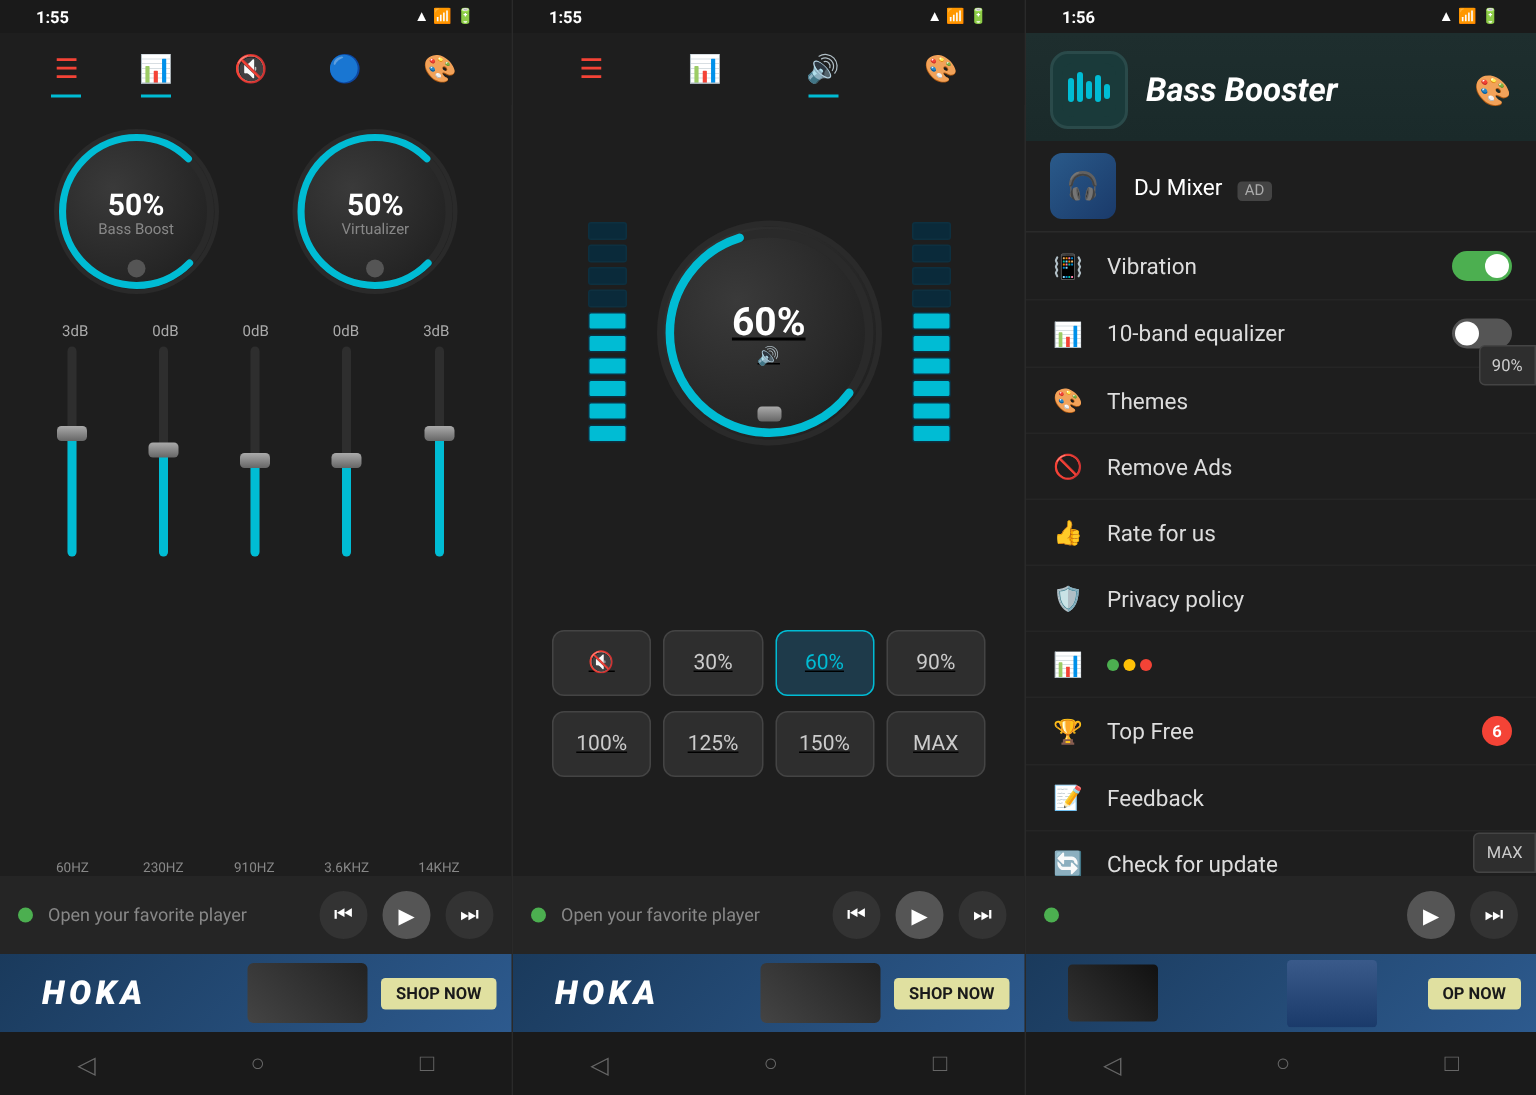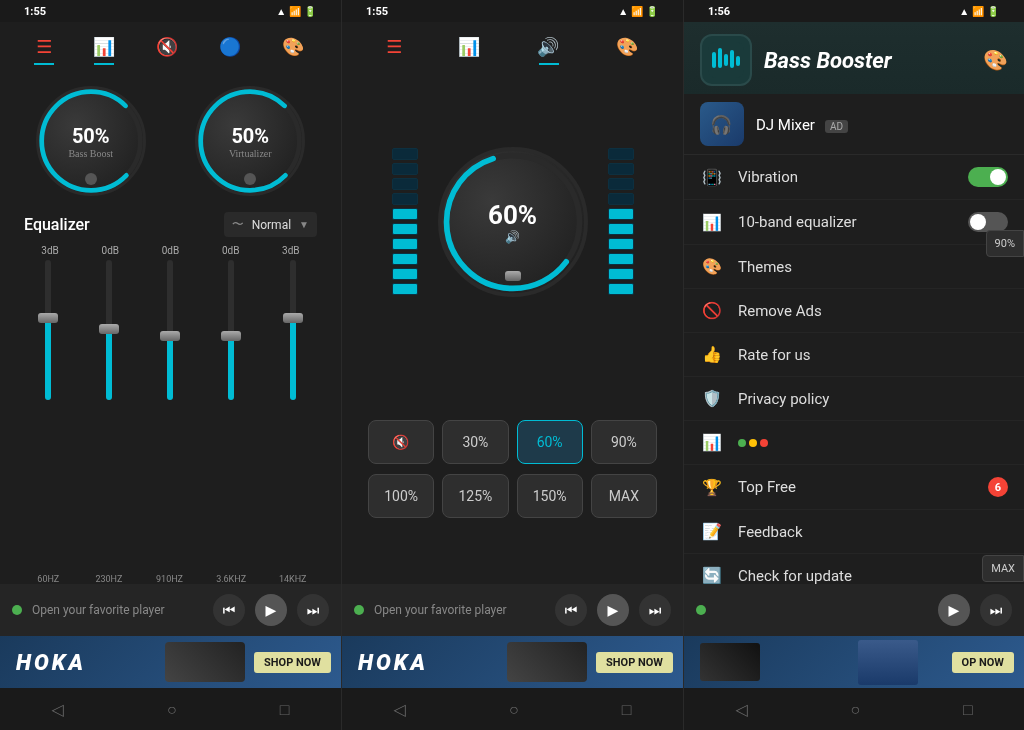--- a/index.html
+++ b/index.html
@@ -99,21 +99,20 @@
       font-size: 20px;
       font-weight: bold;
       z-index: 1;
       text-align: center;
       line-height: 1.2;
     }
     .knob-label {
       color: #888;
       font-size: 10px;
       text-align: center;
-      font-family: Liberation Serif, serif;
     }
     .knob-dot {
       position: absolute;
       bottom: 8px;
       left: 50%;
       transform: translateX(-50%);
       width: 12px;
       height: 12px;
       border-radius: 50%;
       background: #555;
@@ -230,21 +229,21 @@
     .player-btn.play {
       background: #555;
     }
 
     
     .ad-banner {
       height: 52px;
       background: linear-gradient(135deg, #1a3a5c, #2d5a8e);
       display: flex;
       align-items: center;
-      padding: 0 16px;
+      padding: 0 28px;
       overflow: hidden;
       position: relative;
     }
     .ad-logo {
       color: #fff;
       font-size: 18px;
       font-weight: 900;
       font-style: italic;
       letter-spacing: 2px;
     }
@@ -275,20 +274,21 @@
     }
 
     
     .volume-section {
       flex: 1;
       display: flex;
       flex-direction: column;
       align-items: center;
       justify-content: space-around;
       padding: 10px;
+      text-decoration: underline;
     }
     .big-knob {
       width: 150px;
       height: 150px;
       border-radius: 50%;
       background: radial-gradient(circle at 35% 35%, #3a3a3a, #1a1a1a);
       border: 4px solid #2a2a2a;
       position: relative;
       display: flex;
       align-items: center;
@@ -531,28 +531,20 @@
         <div style="text-align:center; z-index:1;">
           <div class="knob-percent">50%</div>
           <div class="knob-label">Virtualizer</div>
         </div>
         <div class="knob-dot"></div>
       </div>
     </div>
   </div>
 
   <div class="eq-section">
-    <div class="eq-header">
-      <span class="eq-title">Equalizer</span>
-      <div class="eq-preset">
-        <span class="eq-preset-icon">〜</span>
-        <span class="eq-preset-text">Normal</span>
-        <span class="eq-preset-arrow">▼</span>
-      </div>
-    </div>
 
     <div style="display:flex; justify-content:space-around; padding: 4px 10px;">
       <span style="color:#aaa; font-size:10px;">3dB</span>
       <span style="color:#aaa; font-size:10px;">0dB</span>
       <span style="color:#aaa; font-size:10px;">0dB</span>
       <span style="color:#aaa; font-size:10px;">0dB</span>
       <span style="color:#aaa; font-size:10px;">3dB</span>
     </div>
 
     <div class="eq-bands" style="height: 170px;">

